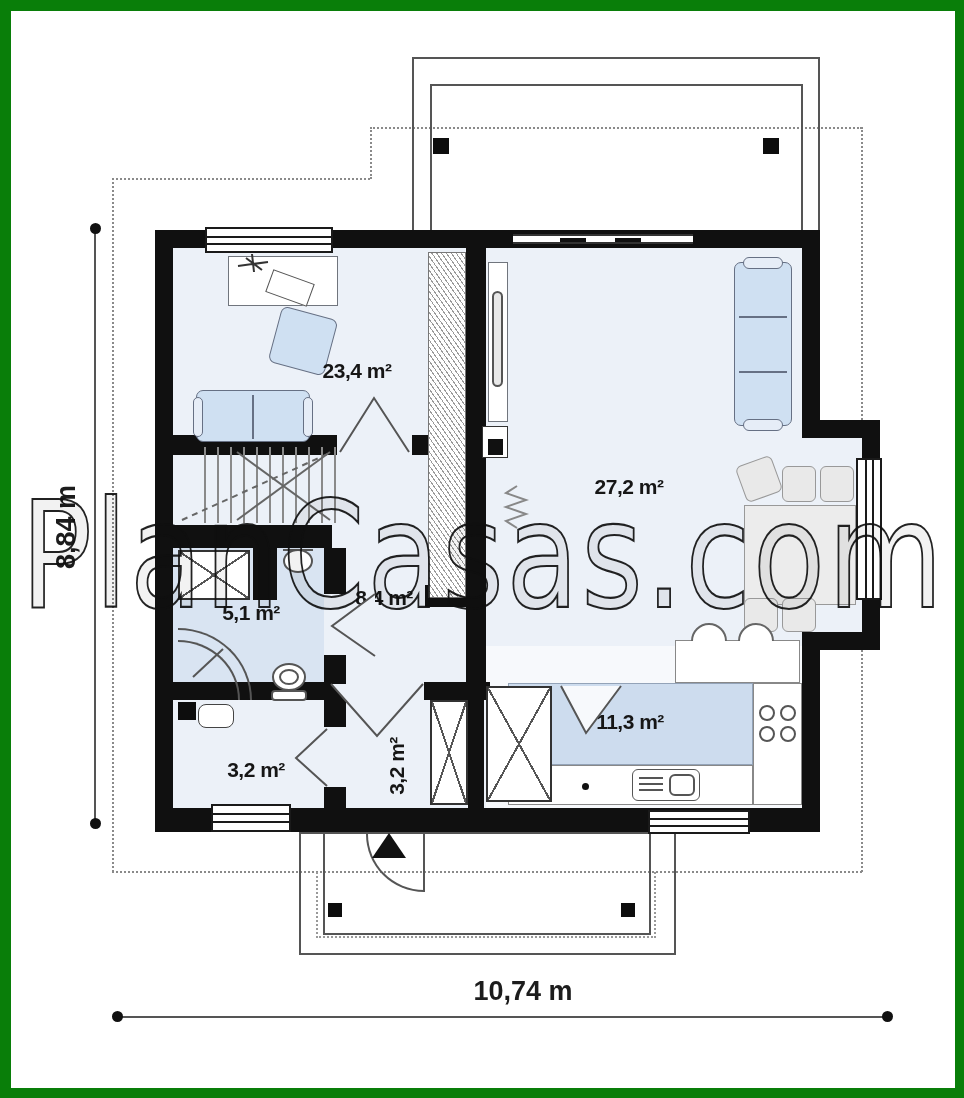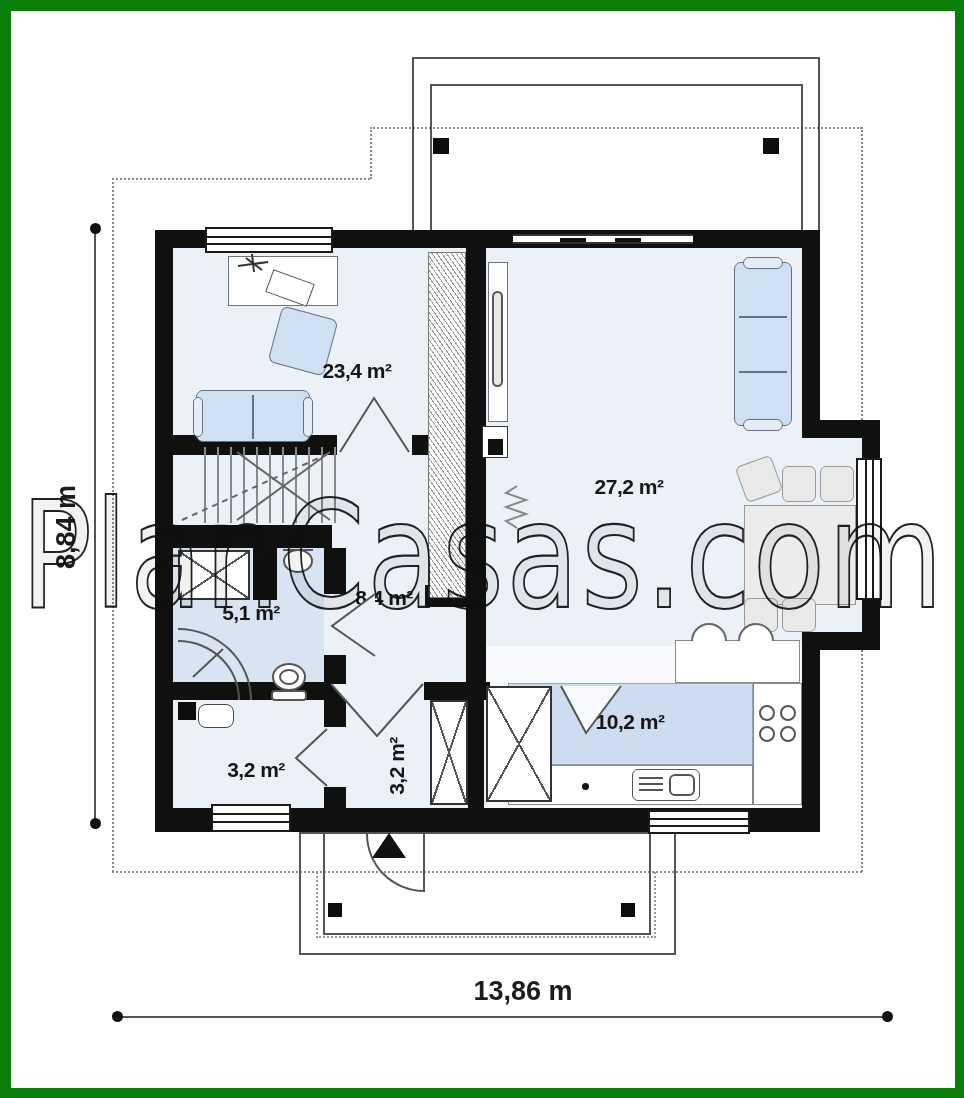--- a/index.html
+++ b/index.html
@@ -57,21 +57,21 @@
   <div class="abs dot-v" style="left:112px;top:178px;height:694px"></div>
 
   <div class="abs dimline-v" style="left:94px;top:228px;height:595px"></div>
   <div class="abs dimdot" style="left:90px;top:223px"></div>
   <div class="abs dimdot" style="left:90px;top:818px"></div>
   <div class="dim-label v" style="left:66px;top:527px">8,84 m</div>
 
   <div class="abs dimline-h" style="left:117px;top:1016px;width:770px"></div>
   <div class="abs dimdot" style="left:112px;top:1011px"></div>
   <div class="abs dimdot" style="left:882px;top:1011px"></div>
-  <div class="dim-label" style="left:523px;top:991px">13,86 m</div>
+  <div class="dim-label" style="left:523px;top:991px">10,74 m</div>
 
   <div class="abs thinrect" style="left:412px;top:57px;width:408px;height:178px"></div>
   <div class="abs thinrect" style="left:430px;top:84px;width:373px;height:151px"></div>
   <div class="abs post" style="left:433px;top:138px;width:16px;height:16px"></div>
   <div class="abs post" style="left:763px;top:138px;width:16px;height:16px"></div>
 
   <div class="abs thinrect" style="left:299px;top:832px;width:377px;height:123px"></div>
   <div class="abs thinrect" style="left:323px;top:832px;width:328px;height:103px"></div>
   <div class="abs" style="left:316px;top:872px;width:340px;height:66px;border-left:2px dotted #999;border-right:2px dotted #999;border-bottom:2px dotted #999"></div>
   <div class="abs post" style="left:328px;top:903px;width:14px;height:14px"></div>
@@ -205,16 +205,16 @@
     <line x1="424" y1="834" x2="424" y2="892" stroke="#555" stroke-width="2"></line>
     <polygon points="372,858 406,858 389,833" fill="#111"></polygon>
   </svg>
 
   <div class="room-label" style="left:357px;top:371px">23,4 m²</div>
   <div class="room-label" style="left:629px;top:487px">27,2 m²</div>
   <div class="room-label" style="left:384px;top:598px">8,4 m²</div>
   <div class="room-label" style="left:251px;top:613px">5,1 m²</div>
   <div class="room-label" style="left:256px;top:770px">3,2 m²</div>
   <div class="room-label v" style="left:397px;top:766px">3,2 m²</div>
-  <div class="room-label" style="left:630px;top:722px">10,2 m²</div>
+  <div class="room-label" style="left:630px;top:722px">11,3 m²</div>
 
   <div class="watermark">PlanCasas.com</div>
 </div>
 
 </body></html>

